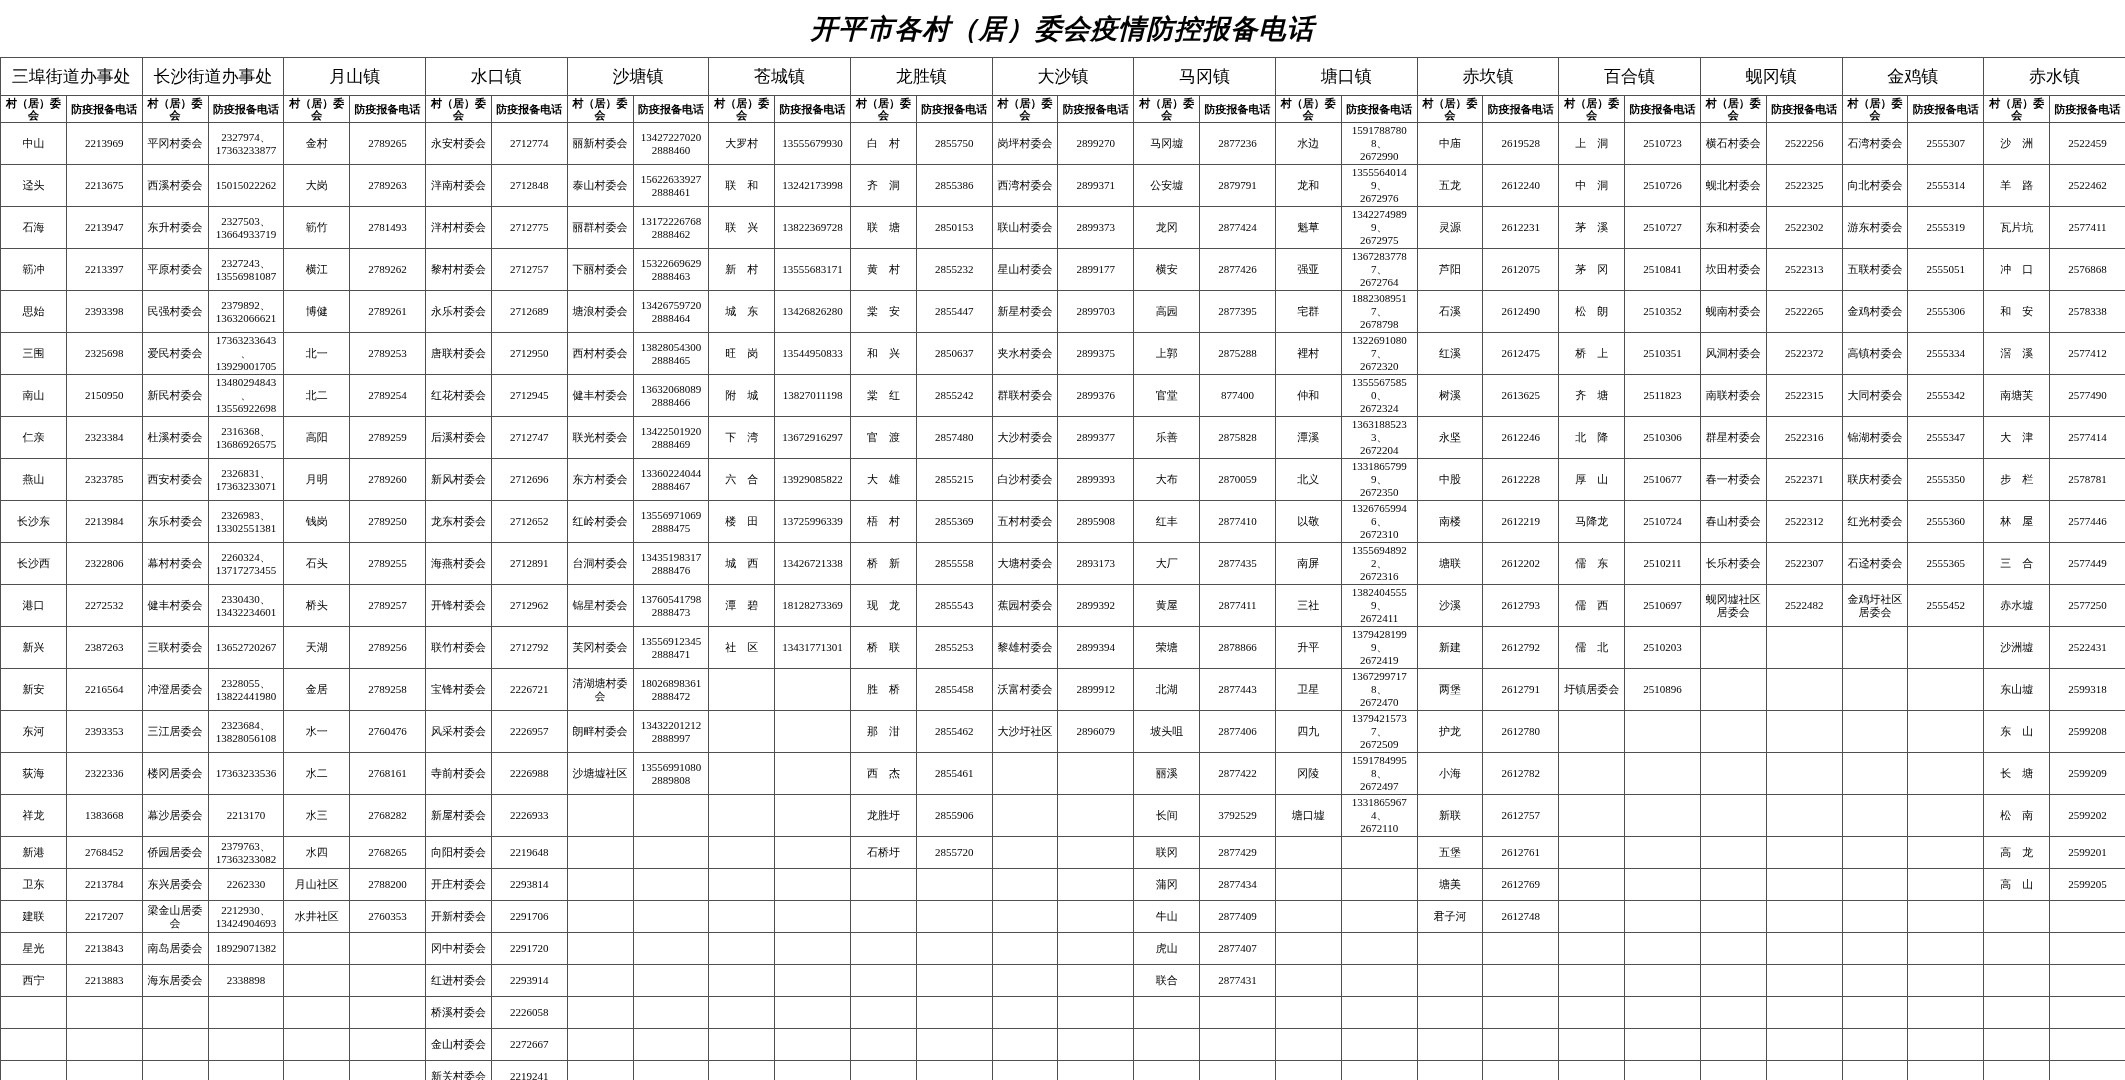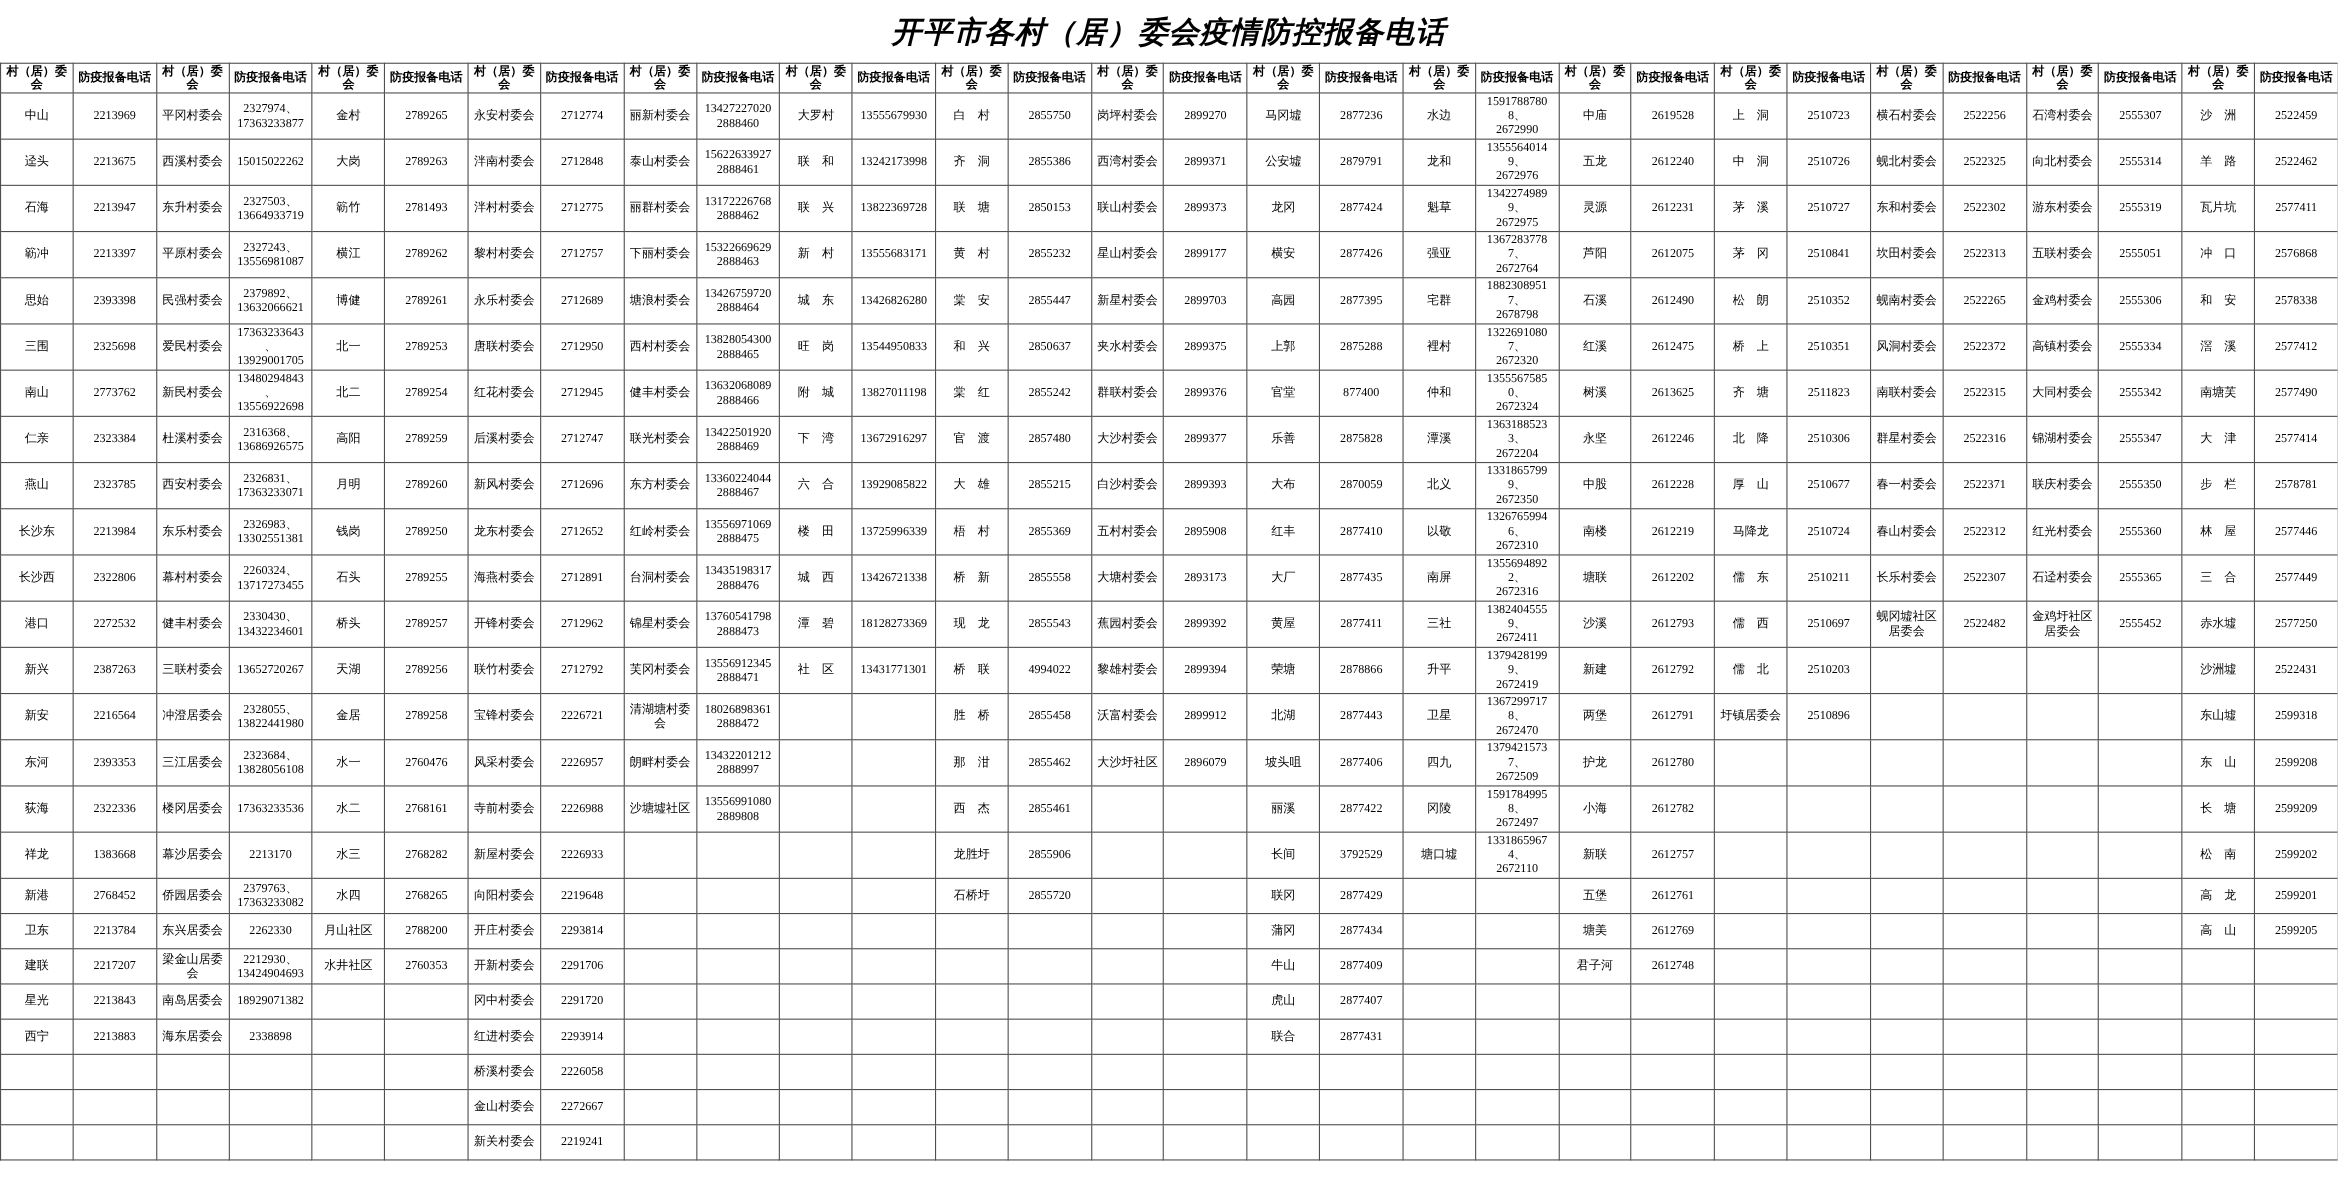--- a/index.html
+++ b/index.html
@@ -63,20 +63,37 @@
       <col style="width: 75.7917px;">
       <col style="width: 65.875px;">
       <col style="width: 75.7917px;">
       <col style="width: 65.875px;">
       <col style="width: 75.7917px;">
       <col style="width: 65.875px;">
       <col style="width: 75.7917px;">
     </colgroup>
   <thead>
       <tr>
+        <th class="town" colspan="2">三埠街道办事处</th>
+        <th class="town" colspan="2">长沙街道办事处</th>
+        <th class="town" colspan="2">月山镇</th>
+        <th class="town" colspan="2">水口镇</th>
+        <th class="town" colspan="2">沙塘镇</th>
+        <th class="town" colspan="2">苍城镇</th>
+        <th class="town" colspan="2">龙胜镇</th>
+        <th class="town" colspan="2">大沙镇</th>
+        <th class="town" colspan="2">马冈镇</th>
+        <th class="town" colspan="2">塘口镇</th>
+        <th class="town" colspan="2">赤坎镇</th>
+        <th class="town" colspan="2">百合镇</th>
+        <th class="town" colspan="2">蚬冈镇</th>
+        <th class="town" colspan="2">金鸡镇</th>
+        <th class="town" colspan="2">赤水镇</th>
+      </tr>
+      <tr>
         <th class="sub">村（居）委会</th>
         <th class="sub">防疫报备电话</th>
         <th class="sub">村（居）委会</th>
         <th class="sub">防疫报备电话</th>
         <th class="sub">村（居）委会</th>
         <th class="sub">防疫报备电话</th>
         <th class="sub">村（居）委会</th>
         <th class="sub">防疫报备电话</th>
         <th class="sub">村（居）委会</th>
         <th class="sub">防疫报备电话</th>
@@ -308,21 +325,21 @@
         <td>2510351</td>
         <td>风洞村委会</td>
         <td>2522372</td>
         <td>高镇村委会</td>
         <td>2555334</td>
         <td>滘　溪</td>
         <td>2577412</td>
       </tr>
       <tr>
         <td>南山</td>
-        <td>2773762</td>
+        <td>2150950</td>
         <td>新民村委会</td>
         <td>13480294843
 、
 13556922698</td>
         <td>北二</td>
         <td>2789254</td>
         <td>红花村委会</td>
         <td>2712945</td>
         <td>健丰村委会</td>
         <td>13632068089
@@ -532,21 +549,21 @@
         <td>天湖</td>
         <td>2789256</td>
         <td>联竹村委会</td>
         <td>2712792</td>
         <td>芙冈村委会</td>
         <td>13556912345
 2888471</td>
         <td>社　区</td>
         <td>13431771301</td>
         <td>桥　联</td>
-        <td>4994022</td>
+        <td>2855253</td>
         <td>黎雄村委会</td>
         <td>2899394</td>
         <td>荣塘</td>
         <td>2878866</td>
         <td>升平</td>
         <td>13794281999、
 2672419</td>
         <td>新建</td>
         <td>2612792</td>
         <td>儒　北</td>

